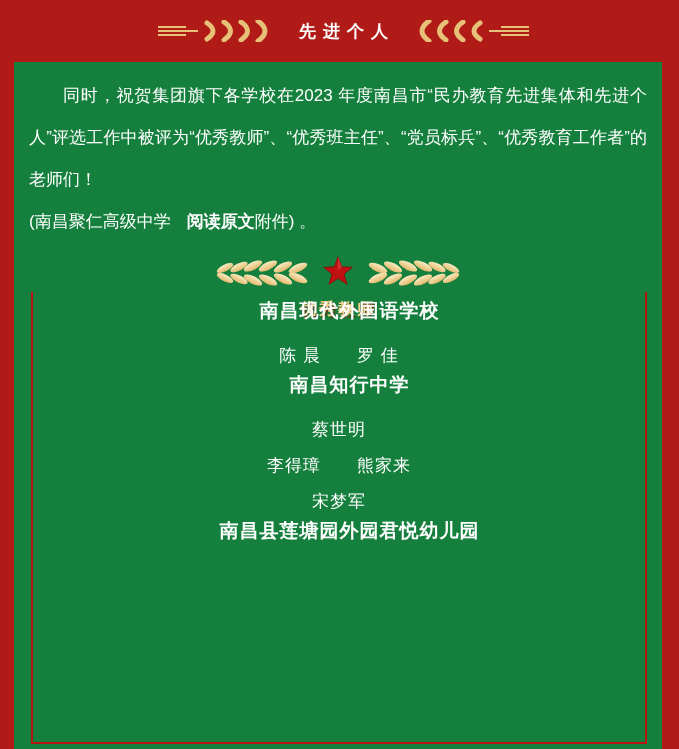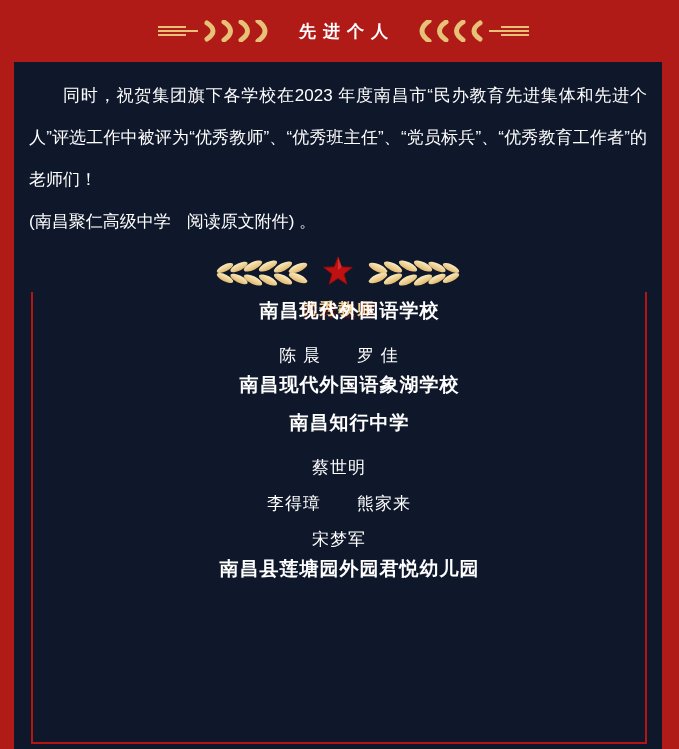--- a/index.html
+++ b/index.html
@@ -14,28 +14,28 @@
   }
   .band-title{
     color:#ffffff;font-size:17px;font-weight:bold;letter-spacing:7px;
     text-indent:7px; 
   }
   .decor{display:block;}
   .decor.flip{transform:scaleX(-1);}
   
   .panel{
     position:absolute;left:14px;right:17px;top:62px;bottom:0;
-    background:#0f172a;
+    background:#15803d;
   }
   .notice{
     padding:13px 15px 0 15px;color:#ffffff;font-size:17px;
   }
   .notice p{margin:0;line-height:42px;}
   .notice .p-main{text-indent:2em;text-align:justify;}
-  .notice .bold-ref{font-weight:normal;padding-left:16px;}
+  .notice .bold-ref{font-weight:bold;padding-left:16px;}
   
   .wreath-row{
     margin-top:8px;height:44px;
     display:flex;align-items:center;justify-content:center;gap:9px;
   }
   .section-title{
     height:28px;line-height:28px;text-align:center;
     color:#f5d28e;font-size:16px;font-weight:bold;letter-spacing:3px;
     text-shadow:2px 2px 0 rgba(150,12,10,.55);
   }
@@ -148,21 +148,20 @@
 
   <div class="section-title">优秀教师</div>
 
   <div class="list-box">
     <div>
         <div class="school-row">南昌现代外国语学校</div>
         <div class="names-row">
           <span class="tname">陈 晨</span>
           <span class="tname">罗 佳</span>
         </div>
-        <div class="school-row">南昌现代外国语象湖学校</div>
         <div class="school-row">南昌知行中学</div>
         <div class="names-row">
           <span class="tname">蔡世明</span>
         </div>
         <div class="names-row">
           <span class="tname">李得璋</span>
           <span class="tname">熊家来</span>
         </div>
         <div class="names-row">
           <span class="tname">宋梦军</span>

